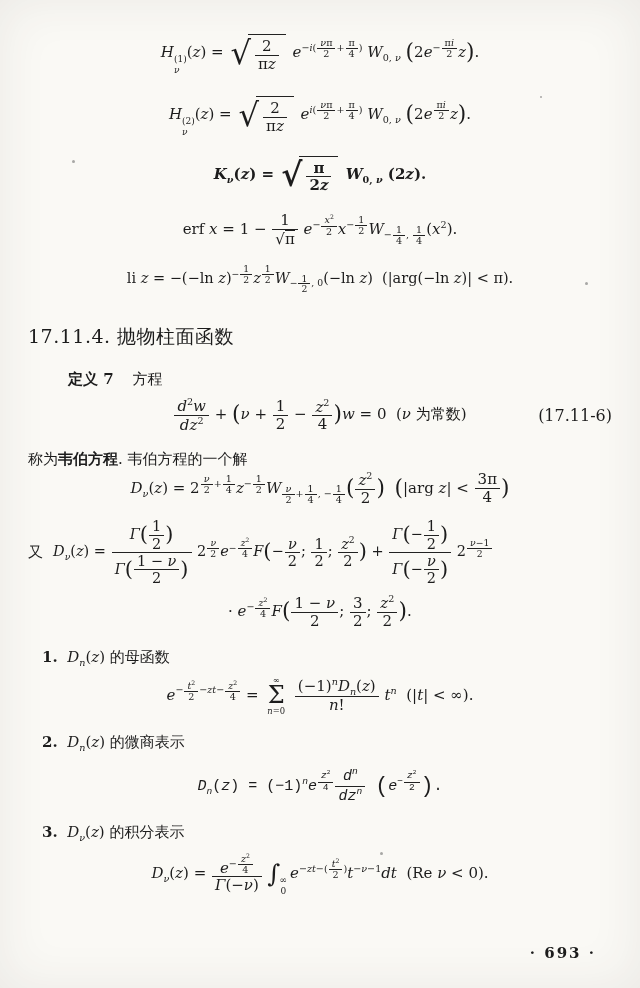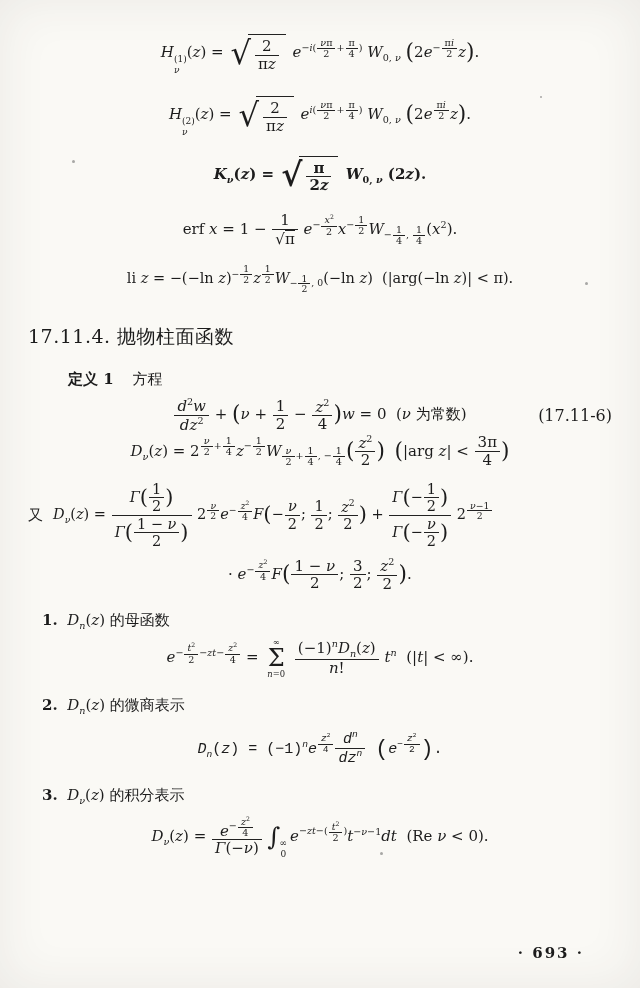--- a/index.html
+++ b/index.html
@@ -53,21 +53,21 @@
 
   .f8row { margin-top:12px; font-size:14.5px; text-align:left; display:flex; align-items:center; }
   .f8row .also { font-size:15px; margin-right:10px; }
   .f8line2 { margin-top:8px; text-align:left; padding-left:200px; }
 
   .item { font-size:15px; margin:18px 0 0 14px; }
   .f-gen { margin-top:8px; }
   .f-der { margin-top:14px;font-family:Liberation Mono, monospace; }
   .f-int { margin-top:10px; }
 
-  .pageno { position:absolute; right:56px; bottom:26px; font-size:15px; font-weight:bold; letter-spacing:2px; }
+  .pageno { position:absolute; right:44px; bottom:26px; font-size:15px; font-weight:bold; letter-spacing:2px; }
 
   .speck { position:absolute; background:#555; border-radius:50%; opacity:0.5; }
 </style>
 </head>
 <body>
 
 <div class="page">
   <div class="inner">
 
     <div class="topblock">
@@ -140,38 +140,39 @@
               <span class="de">2</span>
             </span></sup><i>W</i><sub>−<span class="fr">
               <span class="nu">1</span>
               <span class="de">2</span>
             </span>, 0</sub>(−ln <i>z</i>) &nbsp;(|arg(−ln <i>z</i>)| &lt; π).</div>
     </div>
 
     <h2 class="heading">17.11.4. 抛物柱面函数</h2>
 
     <div class="defrow">
-      <span class="deflabel">定义 1</span>
+      <span class="deflabel">定义 7</span>
       <span>方程</span>
     </div>
 
     <div class="eqrow">
       <div class="formula"><span class="fr">
             <span class="nu"><i>d</i><sup>2</sup><i>w</i></span>
             <span class="de"><i>dz</i><sup>2</sup></span>
           </span> + <span class="bp">(</span><i>ν</i> + <span class="fr">
             <span class="nu">1</span>
             <span class="de">2</span>
           </span> − <span class="fr">
             <span class="nu"><i>z</i><sup>2</sup></span>
             <span class="de">4</span>
           </span><span class="bp">)</span><i>w</i> = 0 &nbsp;(<i>ν</i> 为常数)</div>
       <div class="eqtag">(17.11-6)</div>
     </div>
 
+    <p class="para">称为<b>韦伯方程</b>. 韦伯方程的一个解</p>
 
     <div class="formula f-websol"><i>D</i><sub><i>ν</i></sub>(<i>z</i>) = 2<sup><span class="fr">
             <span class="nu"><i>ν</i></span>
             <span class="de">2</span>
           </span>+<span class="fr">
             <span class="nu">1</span>
             <span class="de">4</span>
           </span></sup><i>z</i><sup>−<span class="fr">
             <span class="nu">1</span>
             <span class="de">2</span>

